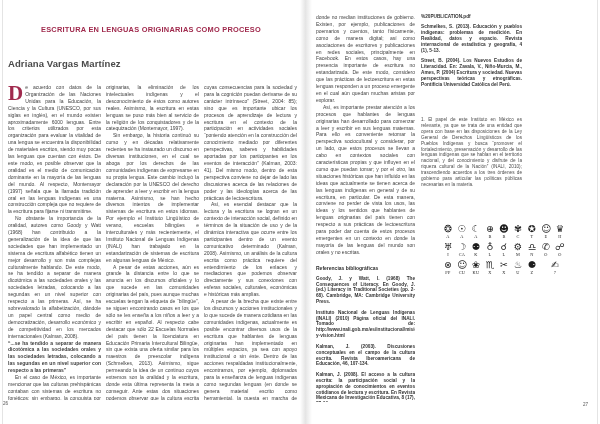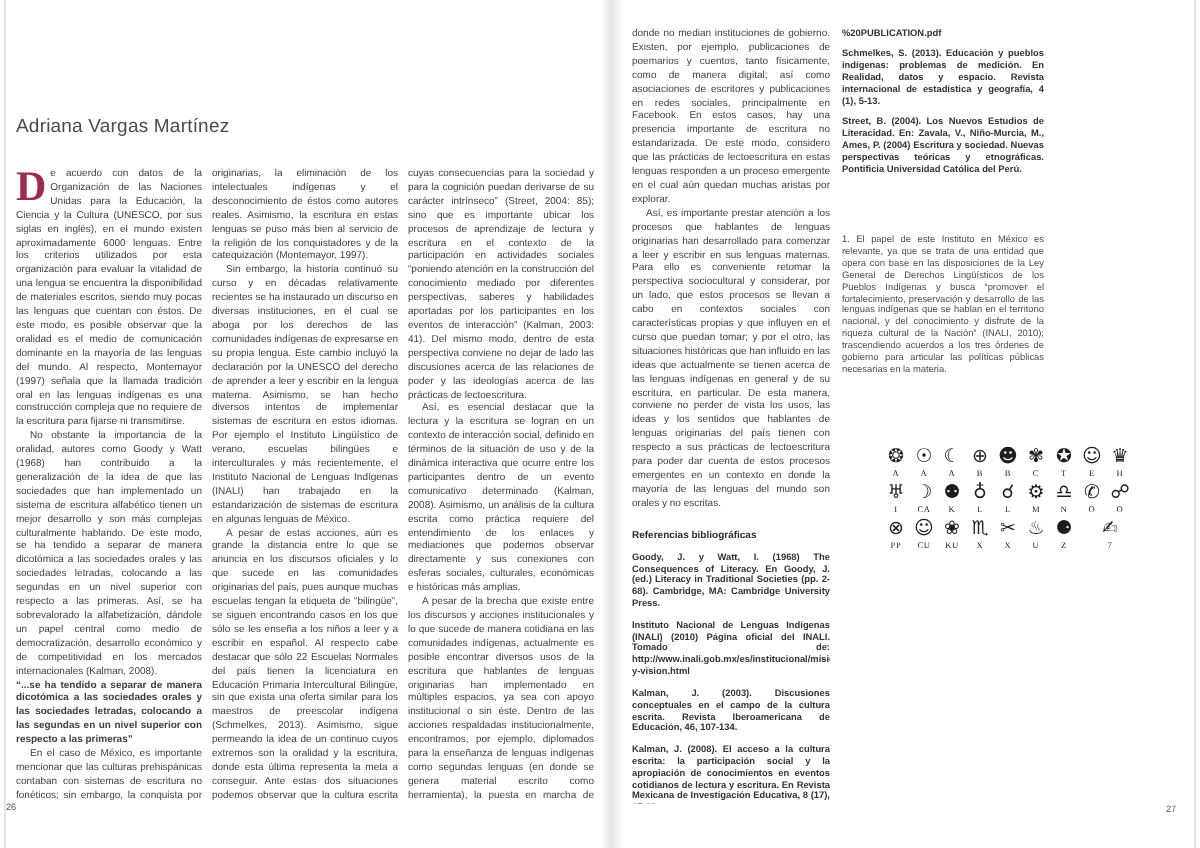--- a/index.html
+++ b/index.html
@@ -6,21 +6,21 @@
   .spread{position:relative;width:600px;height:424px;background:#fff;overflow:hidden;
           font-family:"Liberation Sans",sans-serif;color:#3f3f3f;}
   .edge{position:absolute;top:0;bottom:0;width:1px;background:#e4e4e4;}
   .edge.left{left:2px;}
   .edge.right{left:597px;}
   .gutter{position:absolute;top:0;bottom:0;left:300px;width:12px;
           background:linear-gradient(to right,rgba(0,0,0,0) 0%,rgba(0,0,0,0.10) 45%,rgba(0,0,0,0) 100%);}
   
   .title{position:absolute;left:31px;top:25px;width:240px;text-align:center;
          color:#a02a4d;font-weight:bold;font-size:7.4px;line-height:9px;letter-spacing:.25px;}
-  .author{position:absolute;left:8px;top:58px;font-size:9.5px;font-weight:normal;color:#4a4a4a;letter-spacing:.1px;}
+  .author{position:absolute;left:8px;top:58px;font-size:9.5px;font-weight:bold;color:#4a4a4a;letter-spacing:.1px;}
   .cols{position:absolute;left:8px;top:84px;width:289px;height:316px;display:flex;gap:5px;overflow:hidden;}
   .col{width:93px;overflow:hidden;}
   .col p{margin:0;font-size:5px;line-height:6.9px;text-align:justify;color:#3f3f3f;}
   .col p.ind{text-indent:7px;}
   .dropcap{float:left;font-size:21px;line-height:17px;padding:1px 2px 0 0;
            color:#a02a4d;font-weight:bold;font-family:"Liberation Serif",serif;}
   .pullquote{margin:7px 1px;font-size:6px;line-height:8.2px;font-weight:bold;color:#2e2e2e;
              text-align:center;text-indent:0 !important;}
   .pagenum{position:absolute;font-size:4.6px;color:#555;}
   .pagenum.l{left:3px;top:401px;}
@@ -45,20 +45,21 @@
 </style>
 </head>
 <body>
 
 <div class="spread">
   <div class="edge left"></div>
   <div class="edge right"></div>
   <div class="gutter"></div>
 
   <div class="title">
+    <div>ESCRITURA EN LENGUAS ORIGINARIAS COMO PROCESO</div>
   </div>
   <div class="author">Adriana Vargas Martínez</div>
 
   <div class="cols">
     <div class="col">
       <p><span class="dropcap">D</span><span>e acuerdo con datos de la Organización de las Naciones Unidas para la Educación, la Ciencia y la Cultura (UNESCO, por sus siglas en inglés), en el mundo existen aproximadamente 6000 lenguas. Entre los criterios utilizados por esta organización para evaluar la vitalidad de una lengua se encuentra la disponibilidad de materiales escritos, siendo muy pocas las lenguas que cuentan con éstos. De este modo, es posible observar que la oralidad es el medio de comunicación dominante en la mayoría de las lenguas del mundo. Al respecto, Montemayor (1997) señala que la llamada tradición oral en las lenguas indígenas es una construcción compleja que no requiere de la escritura para fijarse ni transmitirse.</span></p>
       <p class="ind">No obstante la importancia de la oralidad, autores como Goody y Watt (1968) han contribuido a la generalización de la idea de que las sociedades que han implementado un sistema de escritura alfabético tienen un mejor desarrollo y son más complejas culturalmente hablando. De este modo, se ha tendido a separar de manera dicotómica a las sociedades orales y las sociedades letradas, colocando a las segundas en un nivel superior con respecto a las primeras. Así, se ha sobrevalorado la alfabetización, dándole un papel central como medio de democratización, desarrollo económico y de competitividad en los mercados internacionales (Kalman, 2008).</p>
       <p class="pullquote">“...se ha tendido a separar de manera dicotómica a las sociedades orales y las sociedades letradas, colocando a las segundas en un nivel superior con respecto a las primeras”</p>
       <p class="ind">En el caso de México, es importante mencionar que las culturas prehispánicas contaban con sistemas de escritura no fonéticos; sin embargo, la conquista por parte de los españoles trajo consigo también la destrucción material de libros, la imposición del alfabeto latino para escribir en lenguas</p>
     </div>

